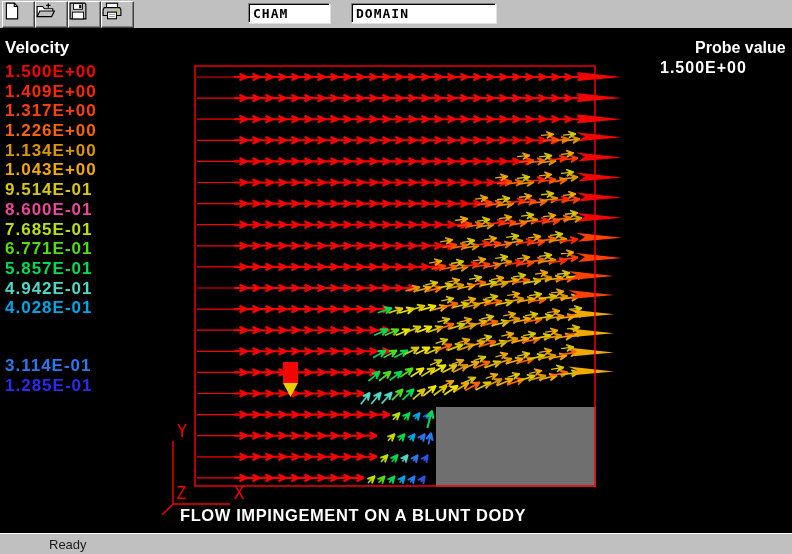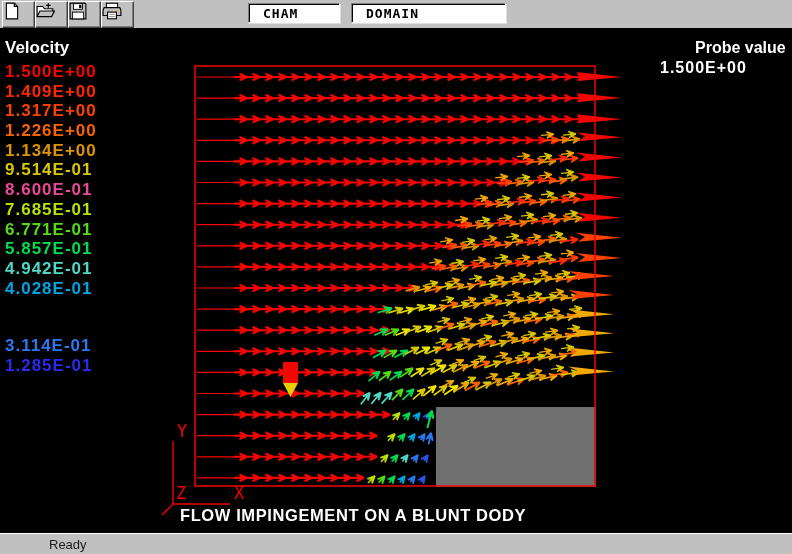--- a/index.html
+++ b/index.html
@@ -9,21 +9,21 @@
   #toolbar{position:absolute;left:0;top:0;width:792px;height:28px;background:#c0c0c0;
            border-bottom:2px solid #000;}
   .tb-btn{position:absolute;top:1px;width:31px;height:25px;background:#c0c0c0;
           border-top:1.5px solid #fff;border-left:1.5px solid #fff;
           border-right:1.5px solid #404040;border-bottom:1.5px solid #404040;
           box-shadow:inset -1px -1px 0 #808080;display:flex;align-items:center;justify-content:center;}
   .tb-field{position:absolute;top:3px;height:17px;background:#fff;color:#000;
             font-family:"DejaVu Sans Mono",monospace;font-size:13px;font-weight:600;
             border:1px solid #808080;border-right-color:#fff;border-bottom-color:#fff;
             box-shadow:inset 1px 1px 0 #000, 1px 1px 0 #dfdfdf;
-            padding:1px 0 0 14px;letter-spacing:1px;}
+            padding:1px 0 0 4px;letter-spacing:1px;}
   
   #statusbar{position:absolute;left:0;top:533px;width:792px;height:21px;background:#c0c0c0;
              border-top:1px solid #fff;box-sizing:border-box;}
   #status-text{position:absolute;left:6px;top:3px;font-size:13px;color:#1c1c1c;margin-left:43px;}
   
   .wtext{position:absolute;color:#fff;font-weight:bold;}
   #legend{position:absolute;left:5px;top:38px;}
   #legend-title{font-size:17px;font-weight:bold;color:#fff;margin-bottom:4px;}
   .legend-item{font-size:17px;font-weight:bold;height:19.7px;line-height:19.7px;letter-spacing:1px;}
   #probe-label{left:654px;top:39px;font-size:16px;margin-left:41px;}
@@ -2528,20 +2528,21 @@
   </div>
 
   <div id="legend">
     <div id="legend-title">Velocity</div>
     <div id="legend-items">
         <div class="legend-item" style="color: rgb(245, 5, 0);">1.500E+00</div>
         <div class="legend-item" style="color: rgb(255, 40, 0);">1.409E+00</div>
         <div class="legend-item" style="color: rgb(255, 64, 0);">1.317E+00</div>
         <div class="legend-item" style="color: rgb(250, 100, 0);">1.226E+00</div>
         <div class="legend-item" style="color: rgb(219, 150, 0);">1.134E+00</div>
+        <div class="legend-item" style="color: rgb(239, 169, 0);">1.043E+00</div>
         <div class="legend-item" style="color: rgb(217, 201, 0);">9.514E-01</div>
         <div class="legend-item" style="color: #ec4899;">8.600E-01</div>
         <div class="legend-item" style="color: rgb(188, 224, 0);">7.685E-01</div>
         <div class="legend-item" style="color: rgb(83, 220, 20);">6.771E-01</div>
         <div class="legend-item" style="color: rgb(0, 220, 80);">5.857E-01</div>
         <div class="legend-item" style="color: rgb(79, 216, 196);">4.942E-01</div>
         <div class="legend-item" style="color: rgb(0, 165, 230);">4.028E-01</div>
         <div class="legend-item" style="color: rgb(43, 120, 240); margin-top: 38px;">3.114E-01</div>
         <div class="legend-item" style="color: rgb(43, 43, 240);">1.285E-01</div>
       </div>

